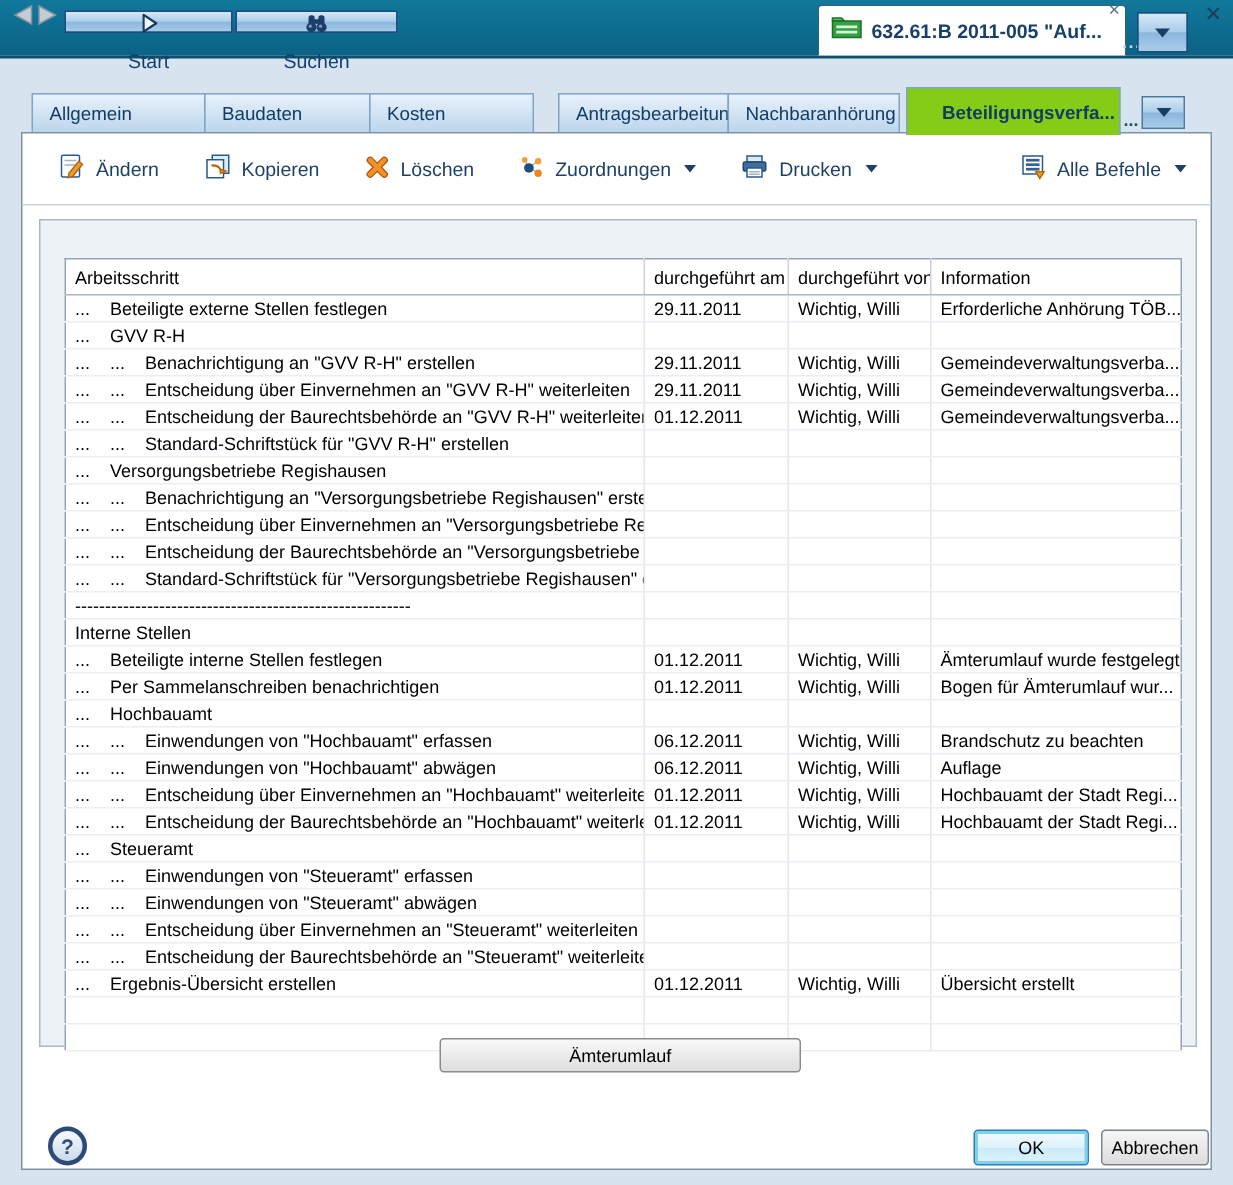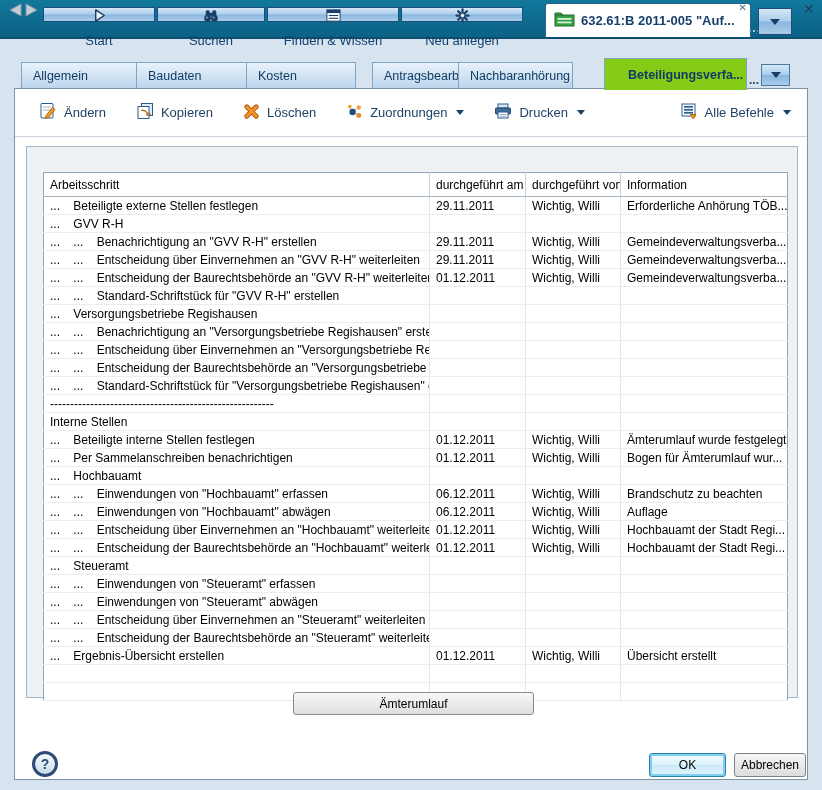--- a/index.html
+++ b/index.html
@@ -33,21 +33,21 @@
   .caret{width:0;height:0;border-left:5px solid transparent;border-right:5px solid transparent;border-top:6px solid #173f66;}
   .win-close{position:absolute;left:803px;top:1px;font-size:14px;font-weight:bold;color:#1d3d57;}
   
   .tab{position:absolute;top:62px;height:27px;box-sizing:border-box;z-index:2;
     border:1px solid #7ea4c6;background:linear-gradient(#e8f2fb,#bcd5ec);
     color:#123c64;font-size:12.5px;display:flex;align-items:center;padding:0 11px;cursor:default;}
   #tab-0{left:21px;width:116px}
   #tab-1{left:136px;width:111px}
   #tab-2{left:246px;width:110px}
   #tab-3{left:372px;width:114px}
-  #tab-4{left:458px;width:115px}
+  #tab-4{left:485px;width:115px}
   #tab-5{left:604px;width:143px;top:58px;height:32px;background:#84cc16;font-weight:bold;z-index:4;border-bottom:none;padding-left:23px;}
   .tab-ellipsis{position:absolute;left:749px;top:73px;font-size:12px;font-weight:bold;color:#2a4a66;z-index:2;}
   .tab-dd{position:absolute;left:761px;top:64px;width:29px;height:22px;box-sizing:border-box;z-index:2;
     border:1px solid #4a7aa2;background:linear-gradient(#d6e8f6 0%,#abcdea 48%,#8ab6dd 52%,#a9cde9 100%);
     display:grid;place-items:center;}
   
   .panel{position:absolute;left:14px;top:88px;width:794px;height:692px;background:#fff;
     border:1px solid #7e93a6;box-sizing:border-box;z-index:3;padding-left:32px;}
   .cmdbar{position:absolute;left:0;top:0;width:792px;height:48px;box-sizing:border-box;
     border-bottom:1px solid #c9d4e0;display:flex;align-items:center;padding:0 16px 0 24px;gap:30px;}
@@ -106,46 +106,21 @@
         <rect x="6.8" y="5" width="4.4" height="3.4" fill="#1c3f69"></rect>
         <circle cx="5.2" cy="11" r="3.8" fill="#1c3f69"></circle>
         <circle cx="12.8" cy="11" r="3.8" fill="#1c3f69"></circle>
         <circle cx="4.4" cy="10.2" r="1.2" fill="#7f9cc0"></circle>
         <circle cx="12" cy="10.2" r="1.2" fill="#7f9cc0"></circle>
       </svg>
     </span>
     <span>Suchen</span>
   </div>
 
-  <div class="topbtn" id="btn-finden">
-    <span>
-      <svg width="15" height="15" viewBox="0 0 16 16">
-        <rect x="1" y="2" width="14" height="12" fill="#fff" stroke="#1c3f69"></rect>
-        <rect x="1" y="2" width="14" height="3.4" fill="#1c3f69"></rect>
-        <line x1="3" y1="8" x2="13" y2="8" stroke="#1c3f69" stroke-width="1.2"></line>
-        <line x1="3" y1="11" x2="13" y2="11" stroke="#1c3f69" stroke-width="1.2"></line>
-      </svg>
-    </span>
-    <span>Finden &amp; Wissen</span>
-  </div>
-
-  <div class="topbtn" id="btn-neu">
-    <span>
-      <svg width="15" height="15" viewBox="0 0 16 16">
-        <g stroke="#1c3f69" stroke-width="2.4" stroke-linecap="round">
-          <line x1="8" y1="1.5" x2="8" y2="14.5"></line>
-            <line x1="1.5" y1="8" x2="14.5" y2="8"></line>
-          <line x1="3.4" y1="3.4" x2="12.6" y2="12.6"></line>
-            <line x1="12.6" y1="3.4" x2="3.4" y2="12.6"></line>
-        </g>
-        <circle cx="8" cy="8" r="2.4" fill="#eef5fb" stroke="#1c3f69"></circle>
-      </svg>
-    </span>
-    <span>Neu anlegen</span>
-  </div>
+
 
   <div class="doc-tab">
     <span>
       <svg width="21" height="16" viewBox="0 0 21 16">
         <path d="M1 4 L1 2 L7 2 L9 4 Z" fill="#5cc266" stroke="#1c6e2a"></path>
         <rect x="1" y="4" width="19" height="11" fill="#33a043" stroke="#1c6e2a"></rect>
         <rect x="3.5" y="7" width="14" height="1.8" fill="#d8f2da"></rect>
         <rect x="3.5" y="10.5" width="14" height="1.8" fill="#d8f2da"></rect>
       </svg>
     </span>

